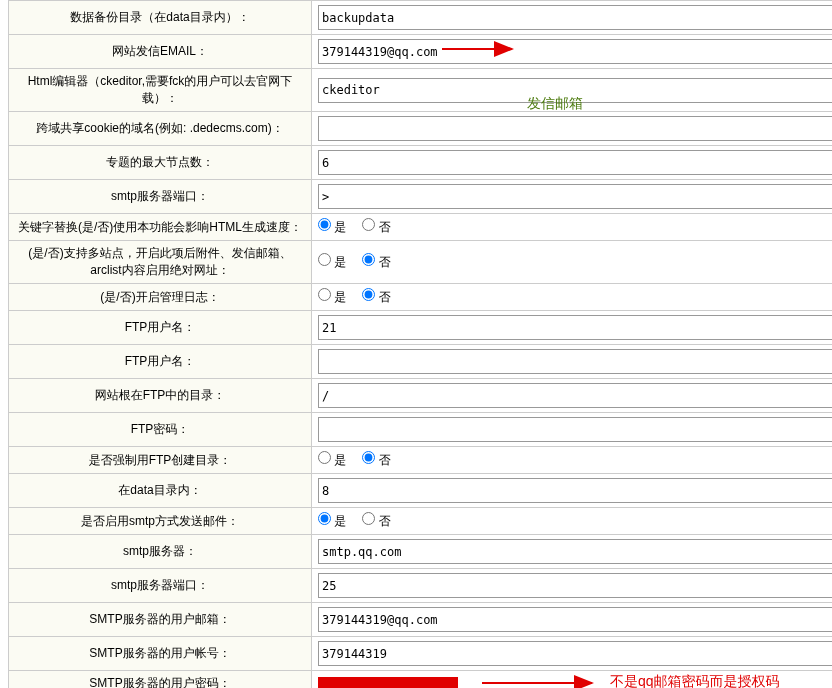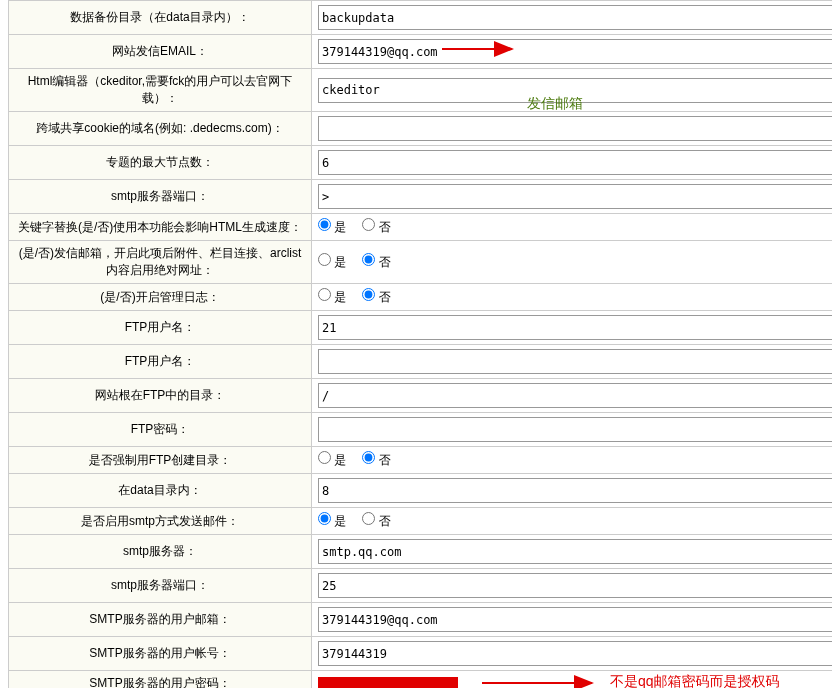--- a/index.html
+++ b/index.html
@@ -59,21 +59,21 @@
     <td class="value"><input type="text" value="&gt;" style=""></td>
   </tr>
   <tr>
     <td class="label">关键字替换(是/否)使用本功能会影响HTML生成速度：</td>
     <td class="value"><div class="radio-wrap">
       <label><input type="radio" name="kw" checked="" style=""> <span>是</span></label>
       <label><input type="radio" name="kw" style=""> <span>否</span></label>
     </div></td>
   </tr>
   <tr>
-    <td class="label">(是/否)发信邮箱，开启此项后附件、栏目连接、arclist内容启用绝对网址：</td>
+    <td class="label">(是/否)支持多站点，开启此项后附件、发信邮箱、arclist内容启用绝对网址：</td>
     <td class="value"><div class="radio-wrap">
       <label><input type="radio" name="ms" style=""> <span>是</span></label>
       <label><input type="radio" name="ms" checked="" style=""> <span>否</span></label>
     </div></td>
   </tr>
   <tr>
     <td class="label">(是/否)开启管理日志：</td>
     <td class="value"><div class="radio-wrap">
       <label><input type="radio" name="al" style=""> <span>是</span></label>
       <label><input type="radio" name="al" checked="" style=""> <span>否</span></label>

